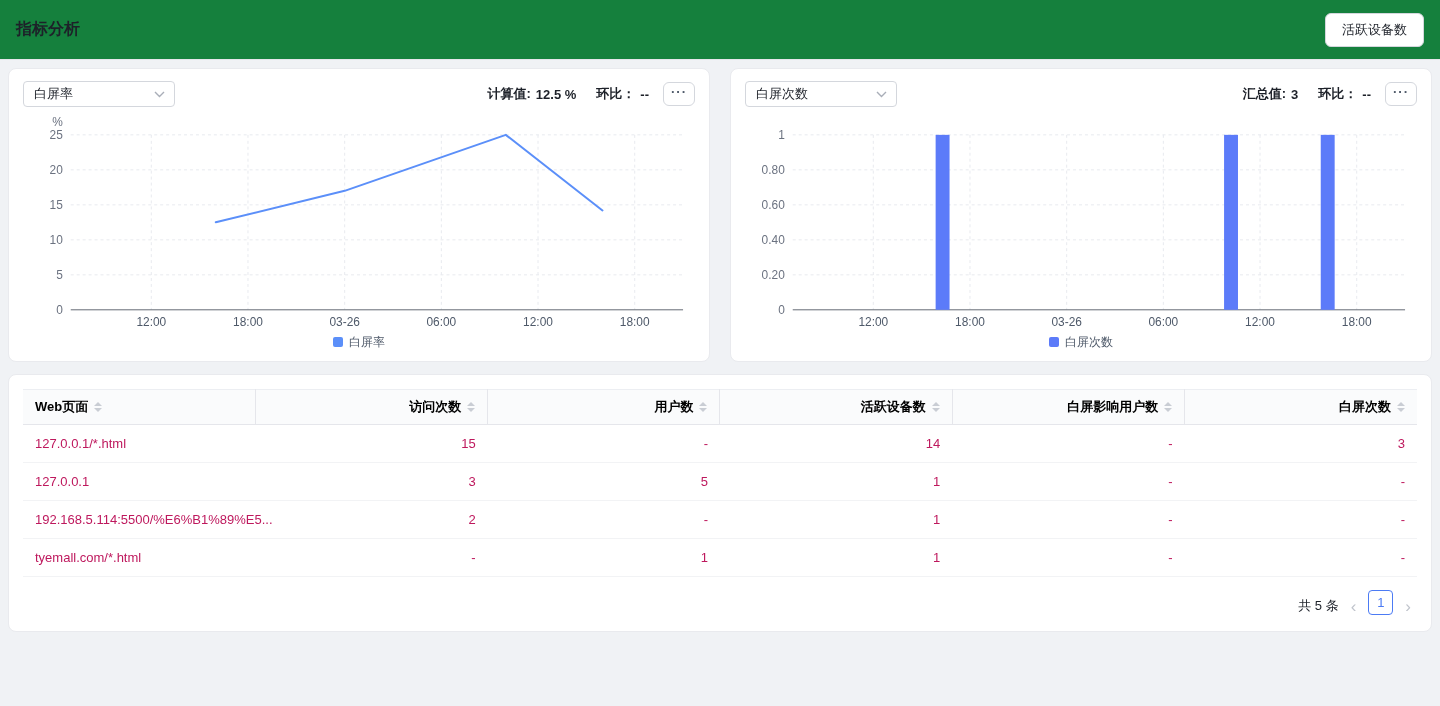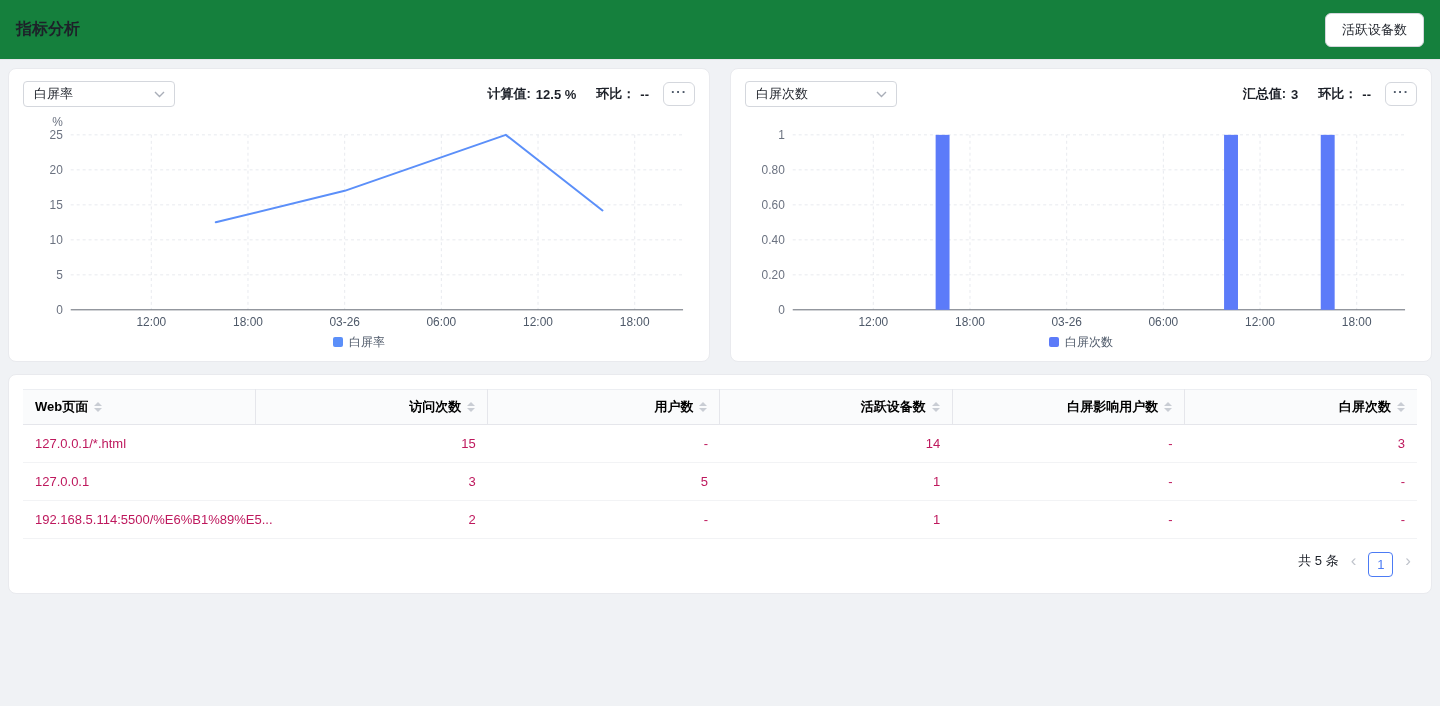--- a/index.html
+++ b/index.html
@@ -53,21 +53,21 @@
   .th-inner { display:flex; align-items:center; }
   th.right .th-inner { justify-content:flex-end; }
   th.left .th-inner { justify-content:flex-start; }
   td { padding:11px 12px; border-bottom:1px solid #f2f3f5; color:#be185d; }
   .left { text-align:left; }
   .right { text-align:right; }
   .sort { display:inline-flex; flex-direction:column; gap:2px; margin-left:6px; }
   .sort i { display:block; width:0; height:0; border-left:4px solid transparent; border-right:4px solid transparent; }
   .sort .up { border-bottom:4px solid #c9cdd4; }
   .sort .down { border-top:4px solid #c9cdd4; }
-  .pagination { display:flex; justify-content:flex-end; align-items:flex-start; gap:12px; padding:13px 6px 10px; font-size:13px; }
+  .pagination { display:flex; justify-content:flex-end; align-items:flex-end; gap:12px; padding:13px 6px 10px; font-size:13px; }
   .pg-btn { color:#c0c4cc; font-size:17px; line-height:1; cursor:pointer; user-select:none; }
   .pg-cur {
     min-width:25px; height:25px; border:1px solid #4c7bf4; color:#4c7bf4; border-radius:4px;
     display:flex; align-items:center; justify-content:center; cursor:pointer; background:#fff;
   }
 </style>
 </head>
 <body>
 
 <header class="topbar">
@@ -271,20 +271,28 @@
             <td class="right">-</td>
           </tr>
           <tr>
             <td class="left">192.168.5.114:5500/%E6%B1%89%E5...</td>
             <td class="right">2</td>
             <td class="right">-</td>
             <td class="right">1</td>
             <td class="right">-</td>
             <td class="right">-</td>
           </tr>
+          <tr>
+            <td class="left">tyemall.com/*.html</td>
+            <td class="right">-</td>
+            <td class="right">1</td>
+            <td class="right">1</td>
+            <td class="right">-</td>
+            <td class="right">-</td>
+          </tr>
         </tbody>
     </table>
     <div class="pagination">
       <span>共 5 条</span>
       <span class="pg-btn">‹</span>
       <span class="pg-cur" style="border-color: rgb(76, 123, 244); color: rgb(76, 123, 244);">1</span>
       <span class="pg-btn">›</span>
     </div>
   </section>
 </main>

